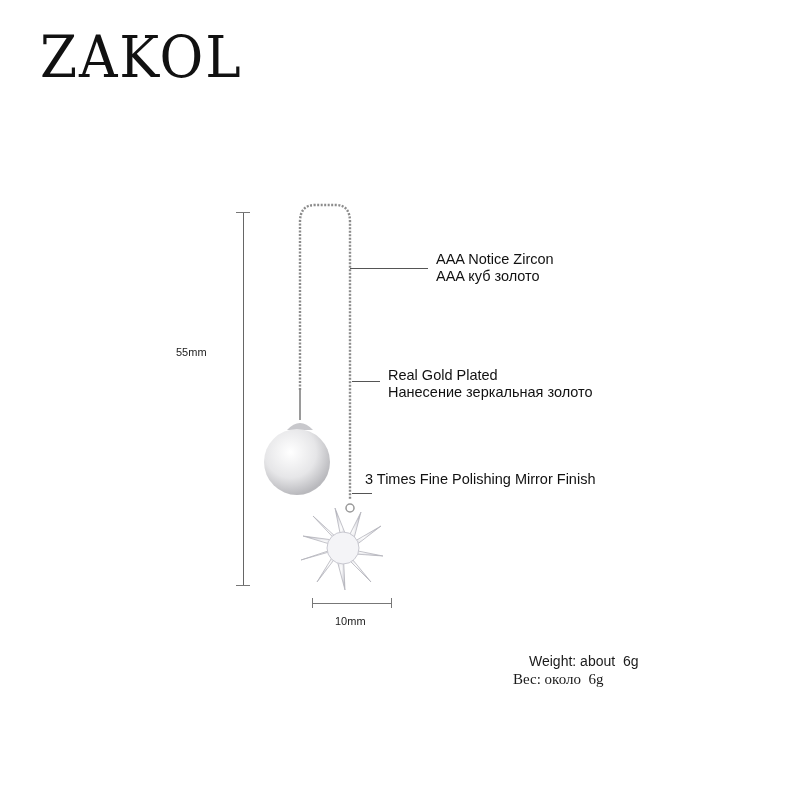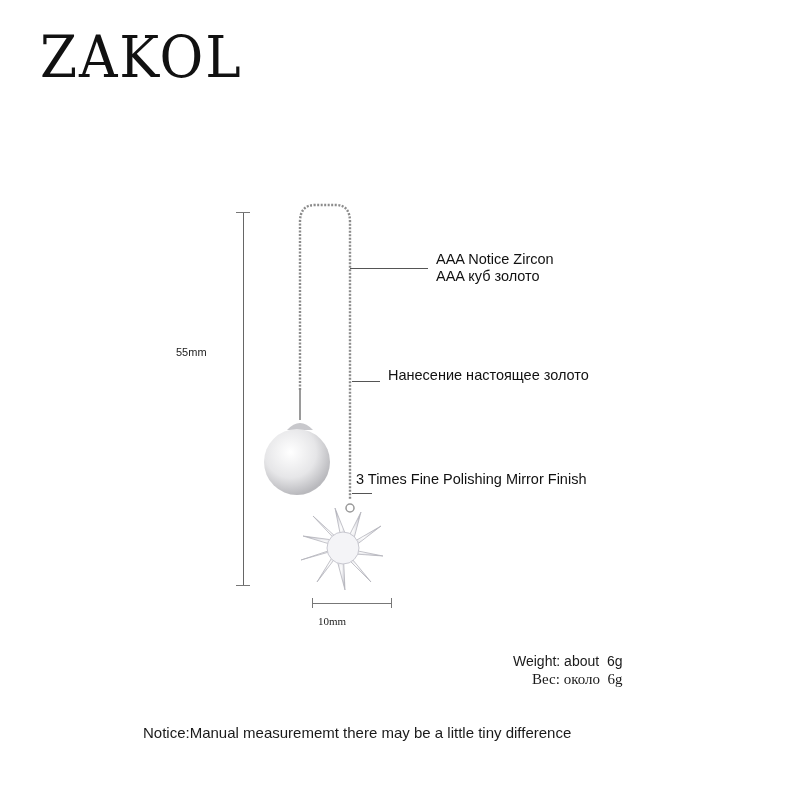--- a/index.html
+++ b/index.html
@@ -61,38 +61,38 @@
 </svg>
 
 <div class="vline" style="left:243px; top:212px; width:1px; height:373px;"></div>
 <div class="hline" style="left:236px; top:212px; width:14px; background:#777;"></div>
 <div class="hline" style="left:236px; top:585px; width:14px; background:#777;"></div>
 <div class="dim-label" style="left:176px; top:346px;">55mm</div>
 
 <div class="hline" style="left:312px; top:603px; width:80px; background:#777;"></div>
 <div class="vline" style="left:312px; top:598px; width:1px; height:10px; background:#777;"></div>
 <div class="vline" style="left:391px; top:598px; width:1px; height:10px; background:#777;"></div>
-<div class="dim-label" style="left:318px; top:615px;font-family:Liberation Serif, serif;">10mm</div>
+<div class="dim-label" style="left:335px; top:615px;">10mm</div>
 
 <div class="hline" style="left:350px; top:268px; width:78px;"></div>
 <div class="label" style="left:436px; top:251px;">
   <div>AAA Notice Zircon</div>
   <div>AAA куб золото</div>
 </div>
 
 <div class="hline" style="left:352px; top:381px; width:28px;"></div>
 <div class="label" style="left:388px; top:367px;">
-  <div>Нанесение настоящее золото</div>
+  <div>Real Gold Plated</div>
+  <div>Нанесение зеркальная золото</div>
 </div>
 
 <div class="hline" style="left:352px; top:493px; width:20px;"></div>
-<div class="label" style="left:356px; top:471px;">
+<div class="label" style="left:365px; top:471px;">
   <div>3 Times Fine Polishing Mirror Finish</div>
 </div>
 
 <div class="weight">
-  <div style="white-space:pre;">Weight: about  6g</div>
-  <div class="ru" style="white-space:pre;text-align:right;">Вес: около  6g</div>
+  <div style="white-space:pre;margin-left:16px;">Weight: about  6g</div>
+  <div class="ru" style="white-space:pre;">Вес: около  6g</div>
 </div>
 
 <div class="notice">
-  <div>Notice:Manual measurememt there may be a little tiny difference</div>
 </div>
 
 </body></html>

